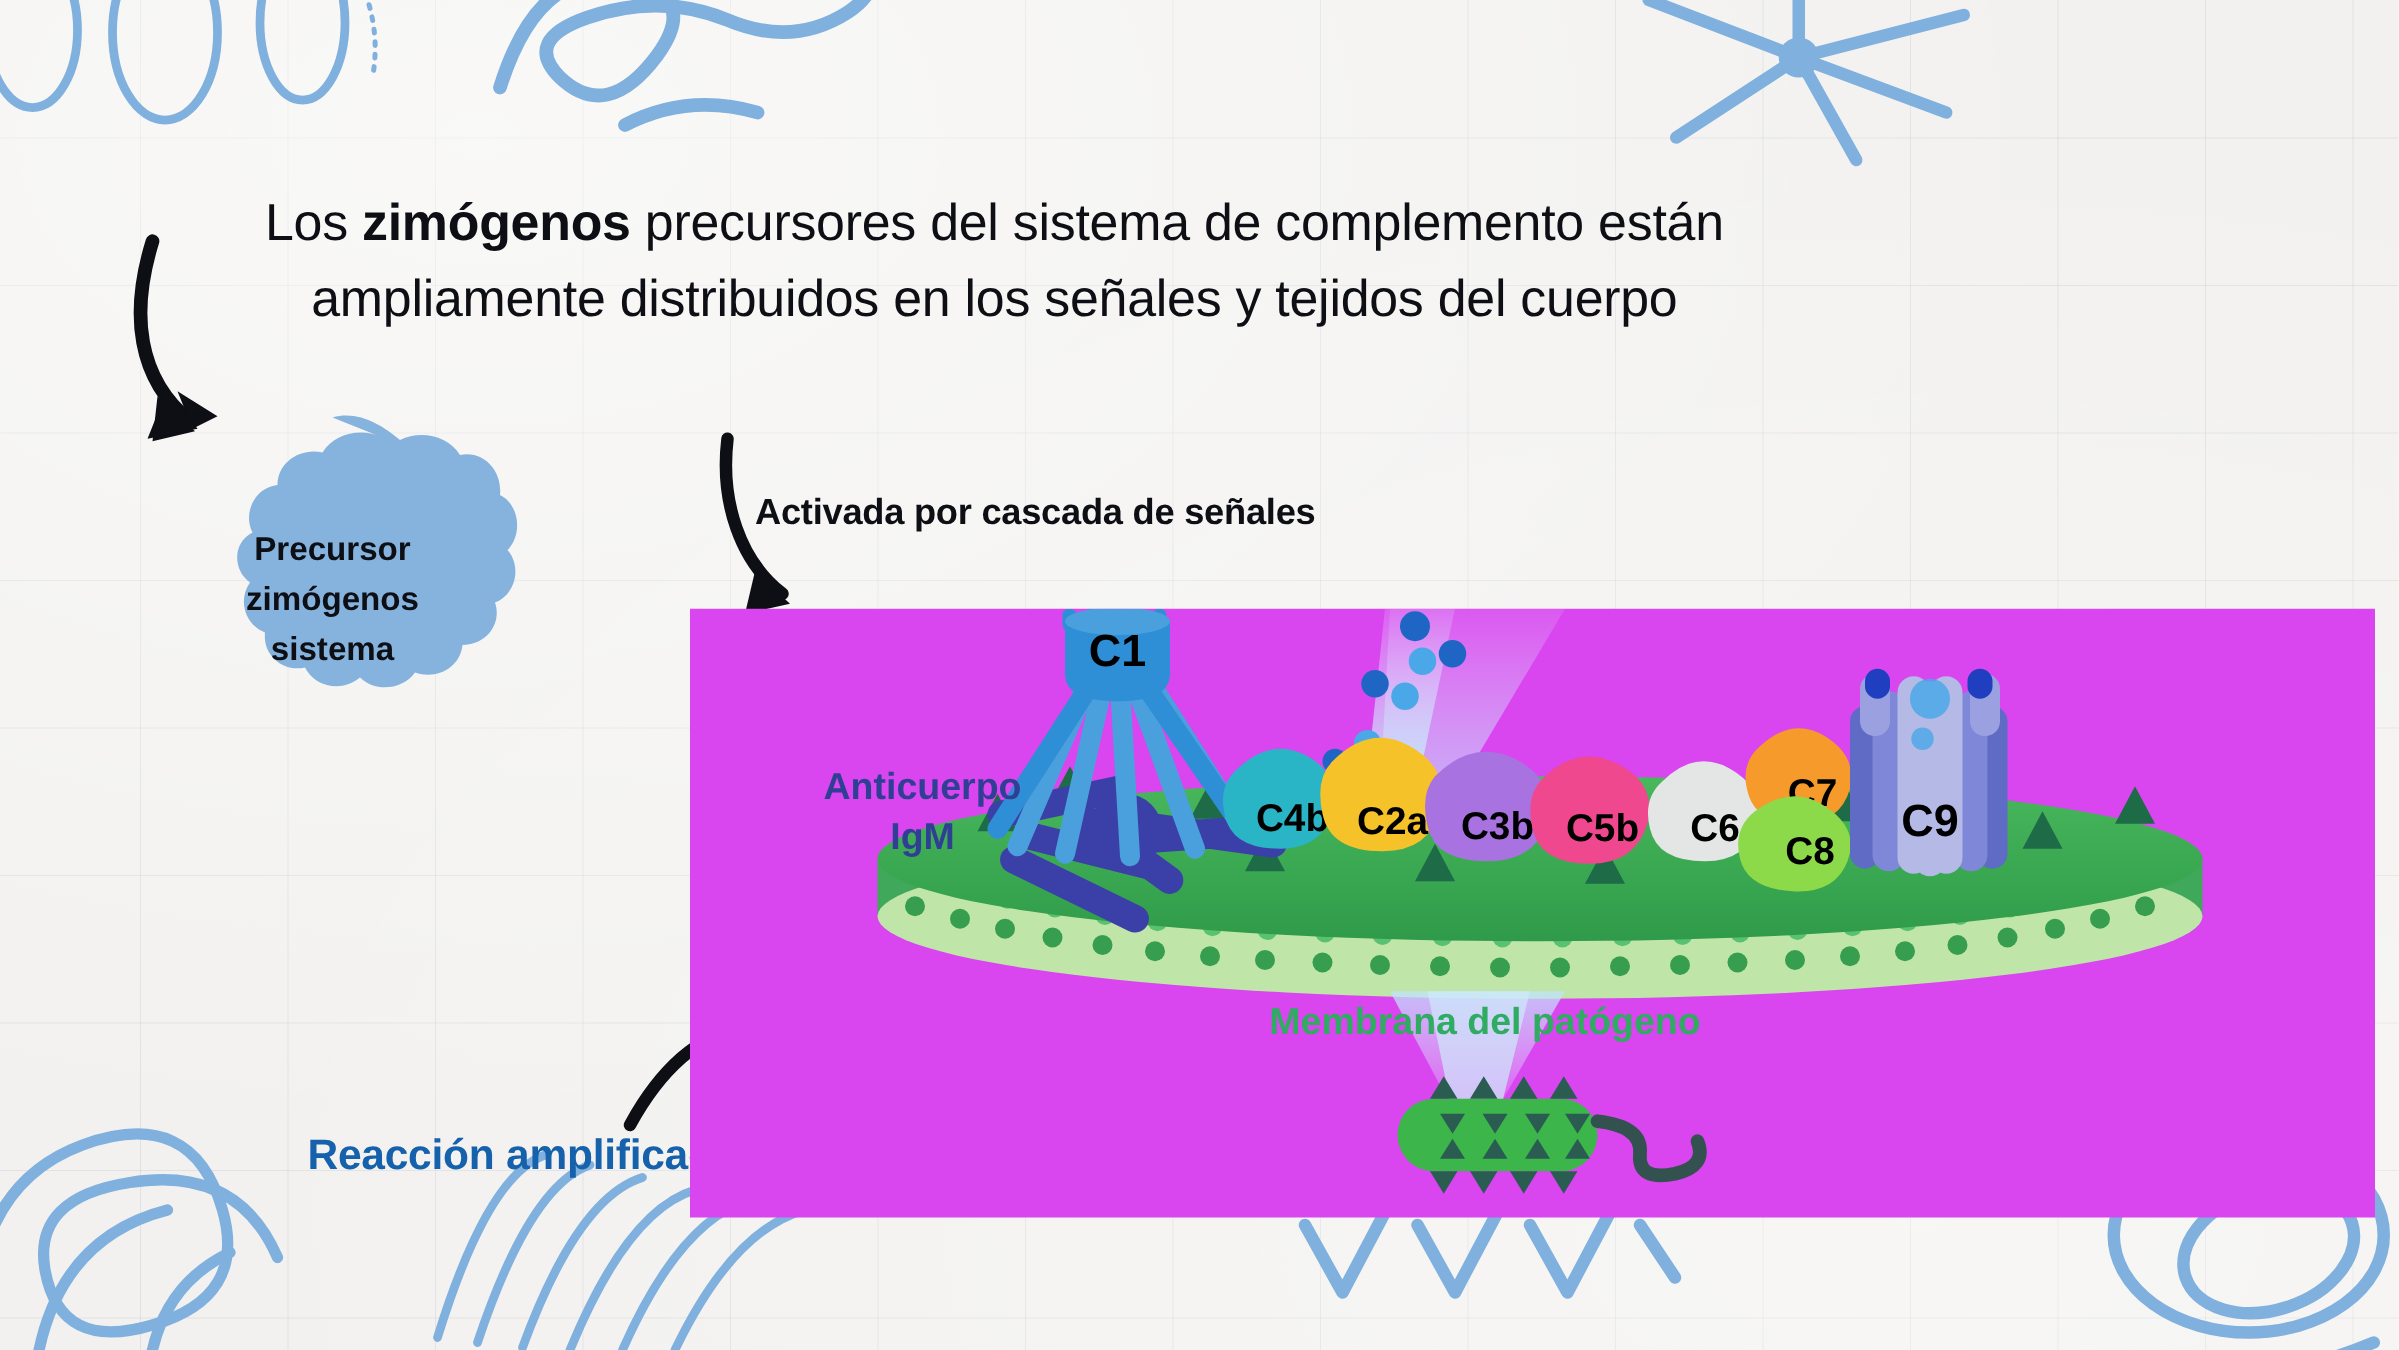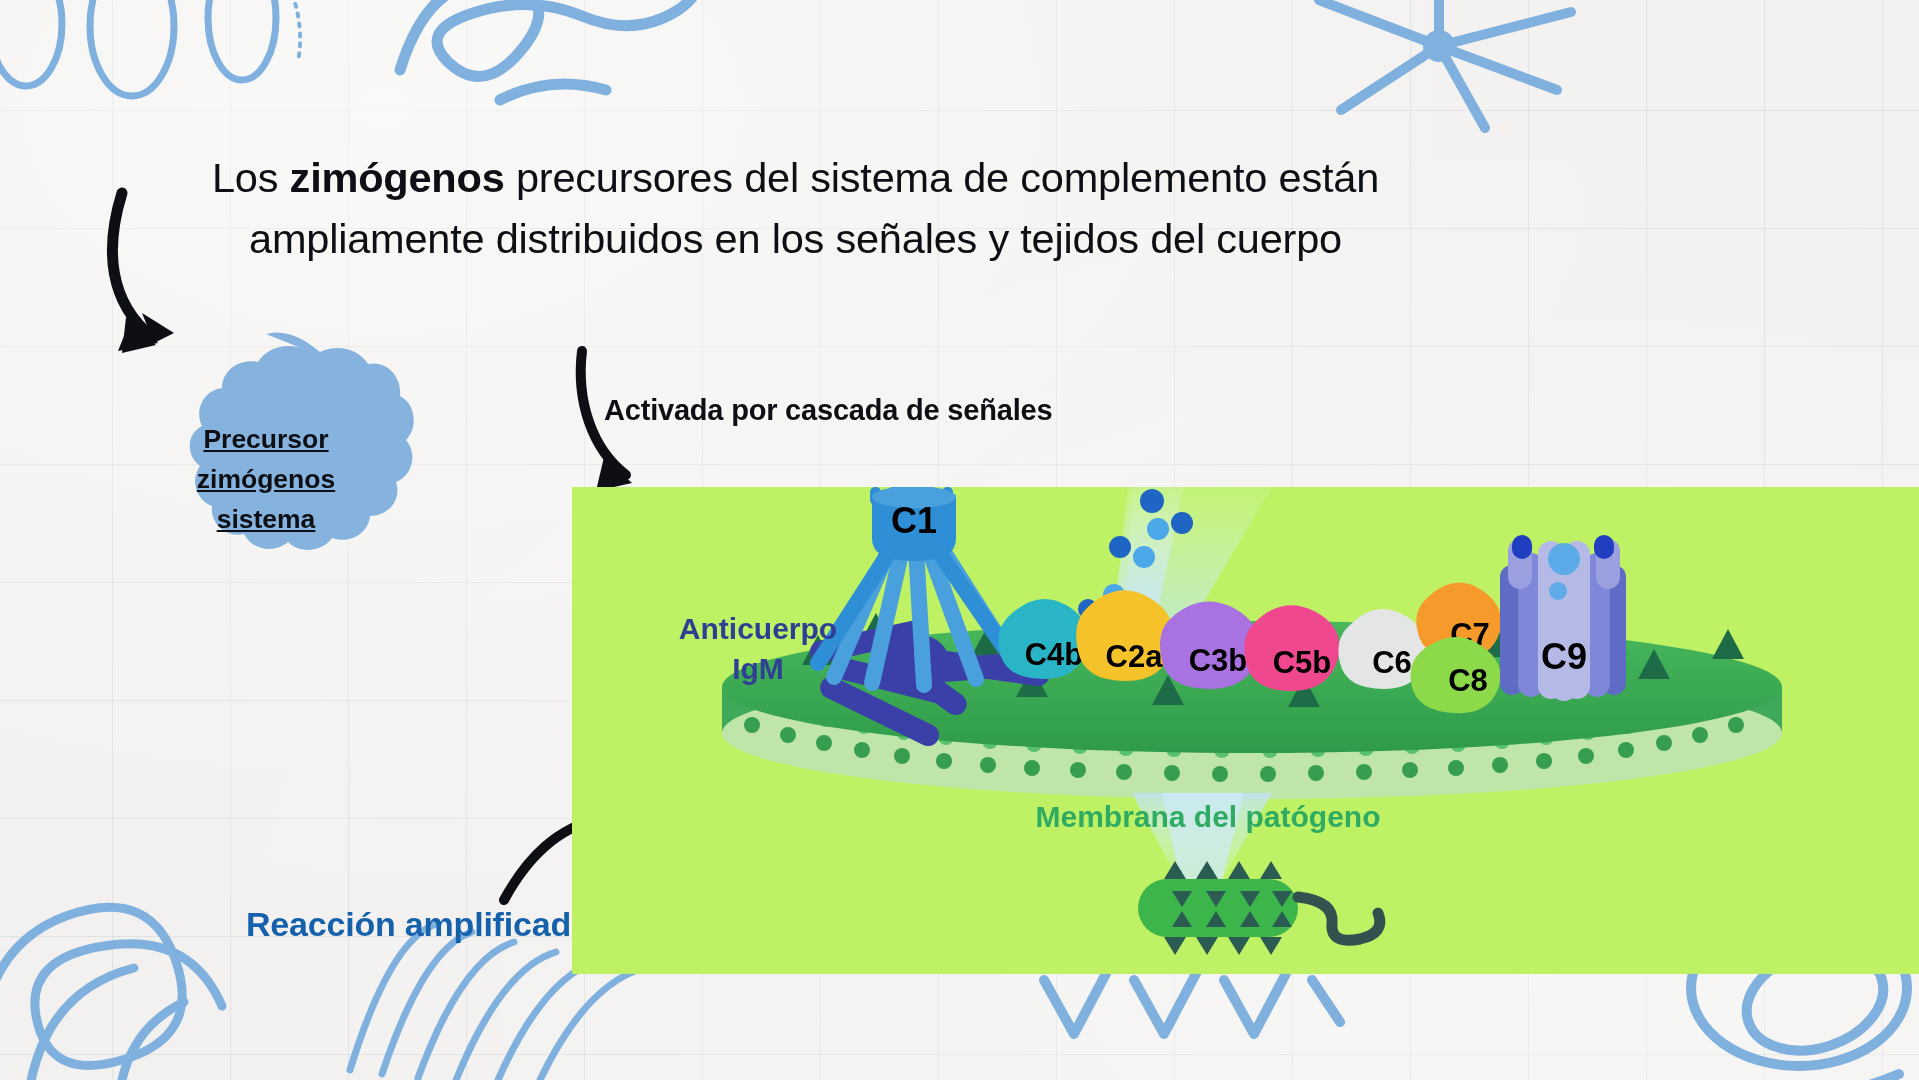--- a/index.html
+++ b/index.html
@@ -61,21 +61,20 @@
     position: absolute;
     left: 0; top: 0; width: 100%; height: 100%;
     display: flex; flex-direction: column;
     align-items: center; justify-content: center;
     font-weight: 700;
     font-size: 26.5px;
     line-height: 1.52;
     color: #0d0f14;
     text-align: right;
     padding-bottom: 2px;
-    text-decoration: underline;
   }
 
   
   .arrow { position: absolute; pointer-events: none; }
   .arrow-1 { left: 96px;  top: 185px; }
   .arrow-2 { left: 560px; top: 345px; }
   .arrow-3 { left: 488px; top: 790px; }
 
   
   .caption-cascade {
@@ -93,23 +92,23 @@
     font-weight: 700;
     font-size: 34px;
     color: #1661ac;
     white-space: nowrap;
     letter-spacing: -0.2px;
   }
 
   
   .figure {
     position: absolute;
-    left: 572px; top: 487px;
+    left: 552px; top: 487px;
     width: 1348px; height: 487px;
-    background: #bef264;
+    background: #d946ef;
     overflow: hidden;
   }
   .figure svg { display: block; }
   .fig-txt { font-family: "Liberation Sans", sans-serif; font-weight: 700; }
 </style>
 </head>
 <body>
 
 <div id="slide">
 

